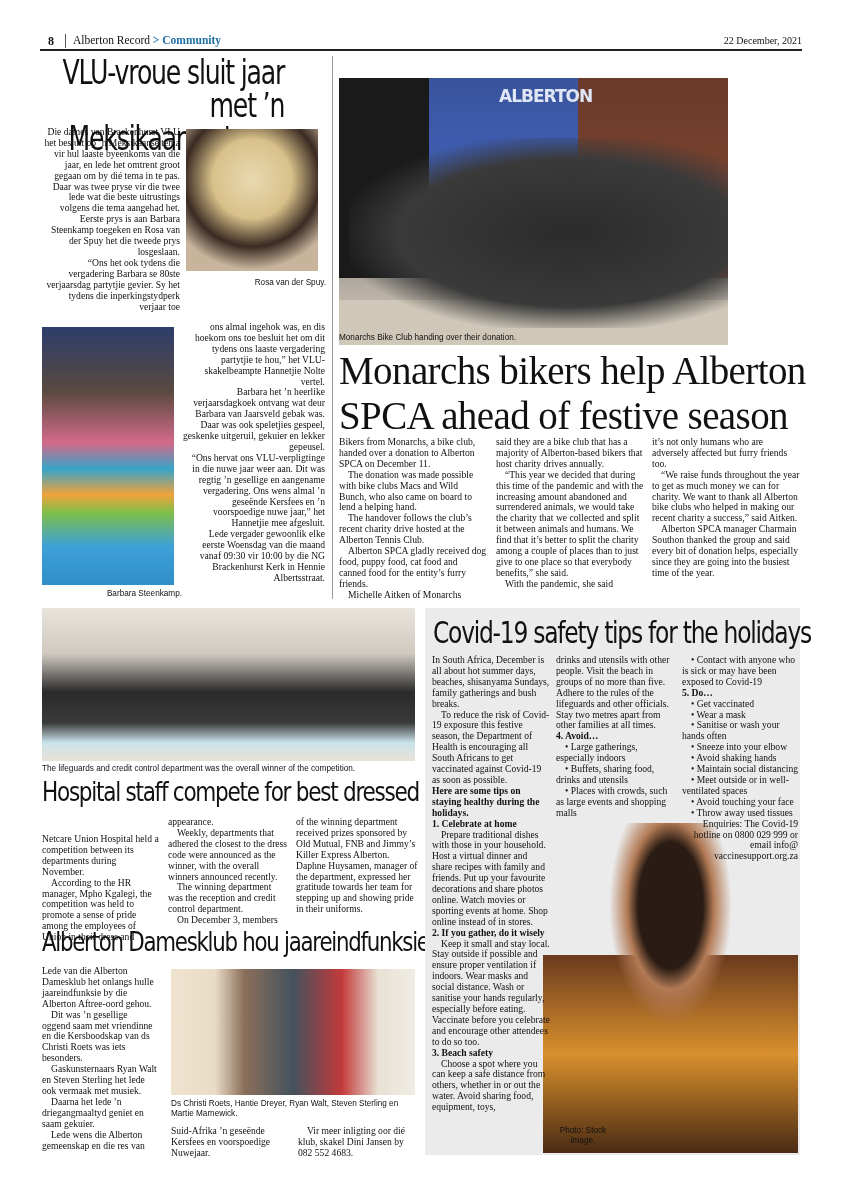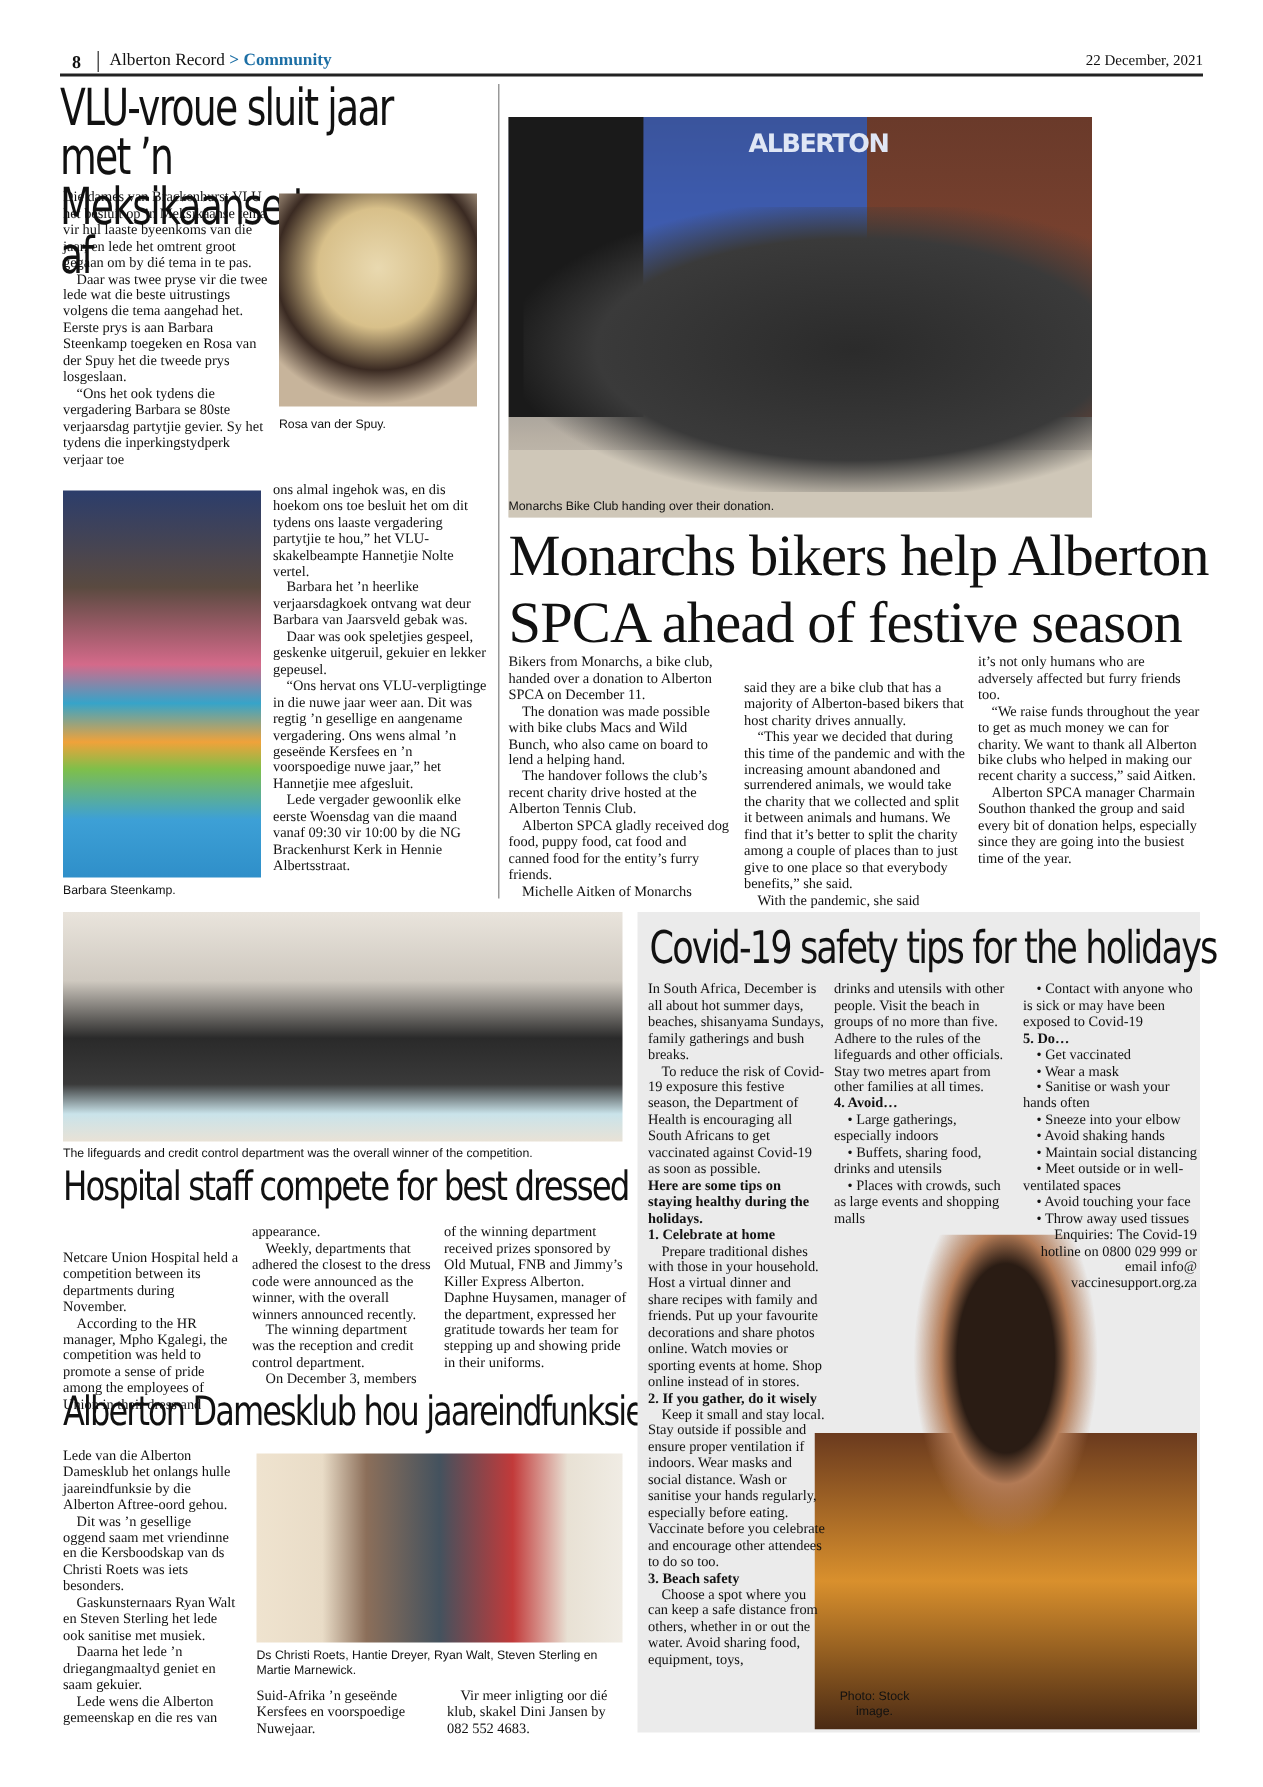--- a/index.html
+++ b/index.html
@@ -48,21 +48,21 @@
   <span class="mh-page">8</span>
   <span class="mh-sep"></span>
   <span class="mh-pub">
     <span>Alberton Record</span>
     <span class="arrow">&gt;</span>
     <span class="section">Community</span>
   </span>
   <span class="mh-date">22 December, 2021</span>
 </div>
 
-<div class="abs" style="left:40px;top:56px;width:290px;height:545px;">
+<div class="abs" style="left:40px;top:56px;width:290px;height:545px;text-align:right;">
   <div class="headline-cond" style="position:absolute;left:0;top:0;font-size:34px;line-height:33px;width:330px;transform:scaleX(0.74);">
     <div>VLU-vroue sluit jaar met ’n</div>
     <div>Meksikaanse tema af</div>
   </div>
   <div class="body-text" style="position:absolute;left:2px;top:71px;width:138px;">
     <p class="first">Die dames van Brackenhurst VLU het besluit op ’n Meksikaanse tema vir hul laaste byeenkoms van die jaar, en lede het omtrent groot gegaan om by dié tema in te pas.</p>
     <p>Daar was twee pryse vir die twee lede wat die beste uitrustings volgens die tema aangehad het. Eerste prys is aan Barbara Steenkamp toegeken en Rosa van der Spuy het die tweede prys losgeslaan.</p>
     <p>“Ons het ook tydens die vergadering Barbara se 80ste verjaarsdag partytjie gevier. Sy het tydens die inperkingstydperk verjaar toe</p>
   </div>
   <div class="abs photo ph-rosa" style="left:146px;top:73px;width:132px;height:142px;"></div>
@@ -92,21 +92,21 @@
   <div>Monarchs bikers help Alberton</div>
   <div>SPCA ahead of festive season</div>
 </div>
 <div class="body-text abs" style="left:339px;top:437px;width:148px;">
   <p class="first">Bikers from Monarchs, a bike club, handed over a donation to Alberton SPCA on December 11.</p>
   <p>The donation was made possible with bike clubs Macs and Wild Bunch, who also came on board to lend a helping hand.</p>
   <p>The handover follows the club’s recent charity drive hosted at the Alberton Tennis Club.</p>
   <p>Alberton SPCA gladly received dog food, puppy food, cat food and canned food for the entity’s furry friends.</p>
   <p>Michelle Aitken of Monarchs</p>
 </div>
-<div class="body-text abs" style="left:496px;top:454px;width:148px;">
+<div class="body-text abs" style="left:496px;top:437px;width:148px;">
   <p class="first">said they are a bike club that has a majority of Alberton-based bikers that host charity drives annually.</p>
   <p>“This year we decided that during this time of the pandemic and with the increasing amount abandoned and surrendered animals, we would take the charity that we collected and split it between animals and humans. We find that it’s better to split the charity among a couple of places than to just give to one place so that everybody benefits,” she said.</p>
   <p>With the pandemic, she said</p>
 </div>
 <div class="body-text abs" style="left:652px;top:437px;width:150px;">
   <p class="first">it’s not only humans who are adversely affected but furry friends too.</p>
   <p>“We raise funds throughout the year to get as much money we can for charity. We want to thank all Alberton bike clubs who helped in making our recent charity a success,” said Aitken.</p>
   <p>Alberton SPCA manager Charmain Southon thanked the group and said every bit of donation helps, especially since they are going into the busiest time of the year.</p>
 </div>
 
@@ -124,21 +124,21 @@
   <p>On December 3, members</p>
 </div>
 <div class="body-text abs" style="left:296px;top:817px;width:124px;">
   <p class="first">of the winning department received prizes sponsored by Old Mutual, FNB and Jimmy’s Killer Express Alberton. Daphne Huysamen, manager of the department, expressed her gratitude towards her team for stepping up and showing pride in their uniforms.</p>
 </div>
 
 <div class="abs headline-cond" style="left:42px;top:927px;font-size:27px;line-height:30px;white-space:nowrap;transform:scaleX(0.79);">Alberton Damesklub hou jaareindfunksie</div>
 <div class="body-text abs" style="left:42px;top:966px;width:116px;">
   <p class="first">Lede van die Alberton Damesklub het onlangs hulle jaareindfunksie by die Alberton Aftree-oord gehou.</p>
   <p>Dit was ’n gesellige oggend saam met vriendinne en die Kersboodskap van ds Christi Roets was iets besonders.</p>
-  <p>Gaskunsternaars Ryan Walt en Steven Sterling het lede ook sanitise met musiek.</p>
+  <p>Gaskunsternaars Ryan Walt en Steven Sterling het lede ook vermaak met musiek.</p>
   <p>Daarna het lede ’n driegangmaaltyd geniet en saam gekuier.</p>
   <p>Lede wens die Alberton gemeenskap en die res van</p>
 </div>
 <div class="abs photo ph-dames" style="left:171px;top:969px;width:244px;height:126px;"></div>
 <div class="caption abs" style="left:171px;top:1099px;width:245px;">Ds Christi Roets, Hantie Dreyer, Ryan Walt, Steven Sterling en Martie Marnewick.</div>
 <div class="body-text abs" style="left:171px;top:1126px;width:115px;">
   <p class="first">Suid-Afrika ’n geseënde Kersfees en voorspoedige Nuwejaar.</p>
 </div>
 <div class="body-text abs" style="left:298px;top:1126px;width:118px;">
   <p>Vir meer inligting oor dié klub, skakel Dini Jansen by 082 552 4683.</p>

